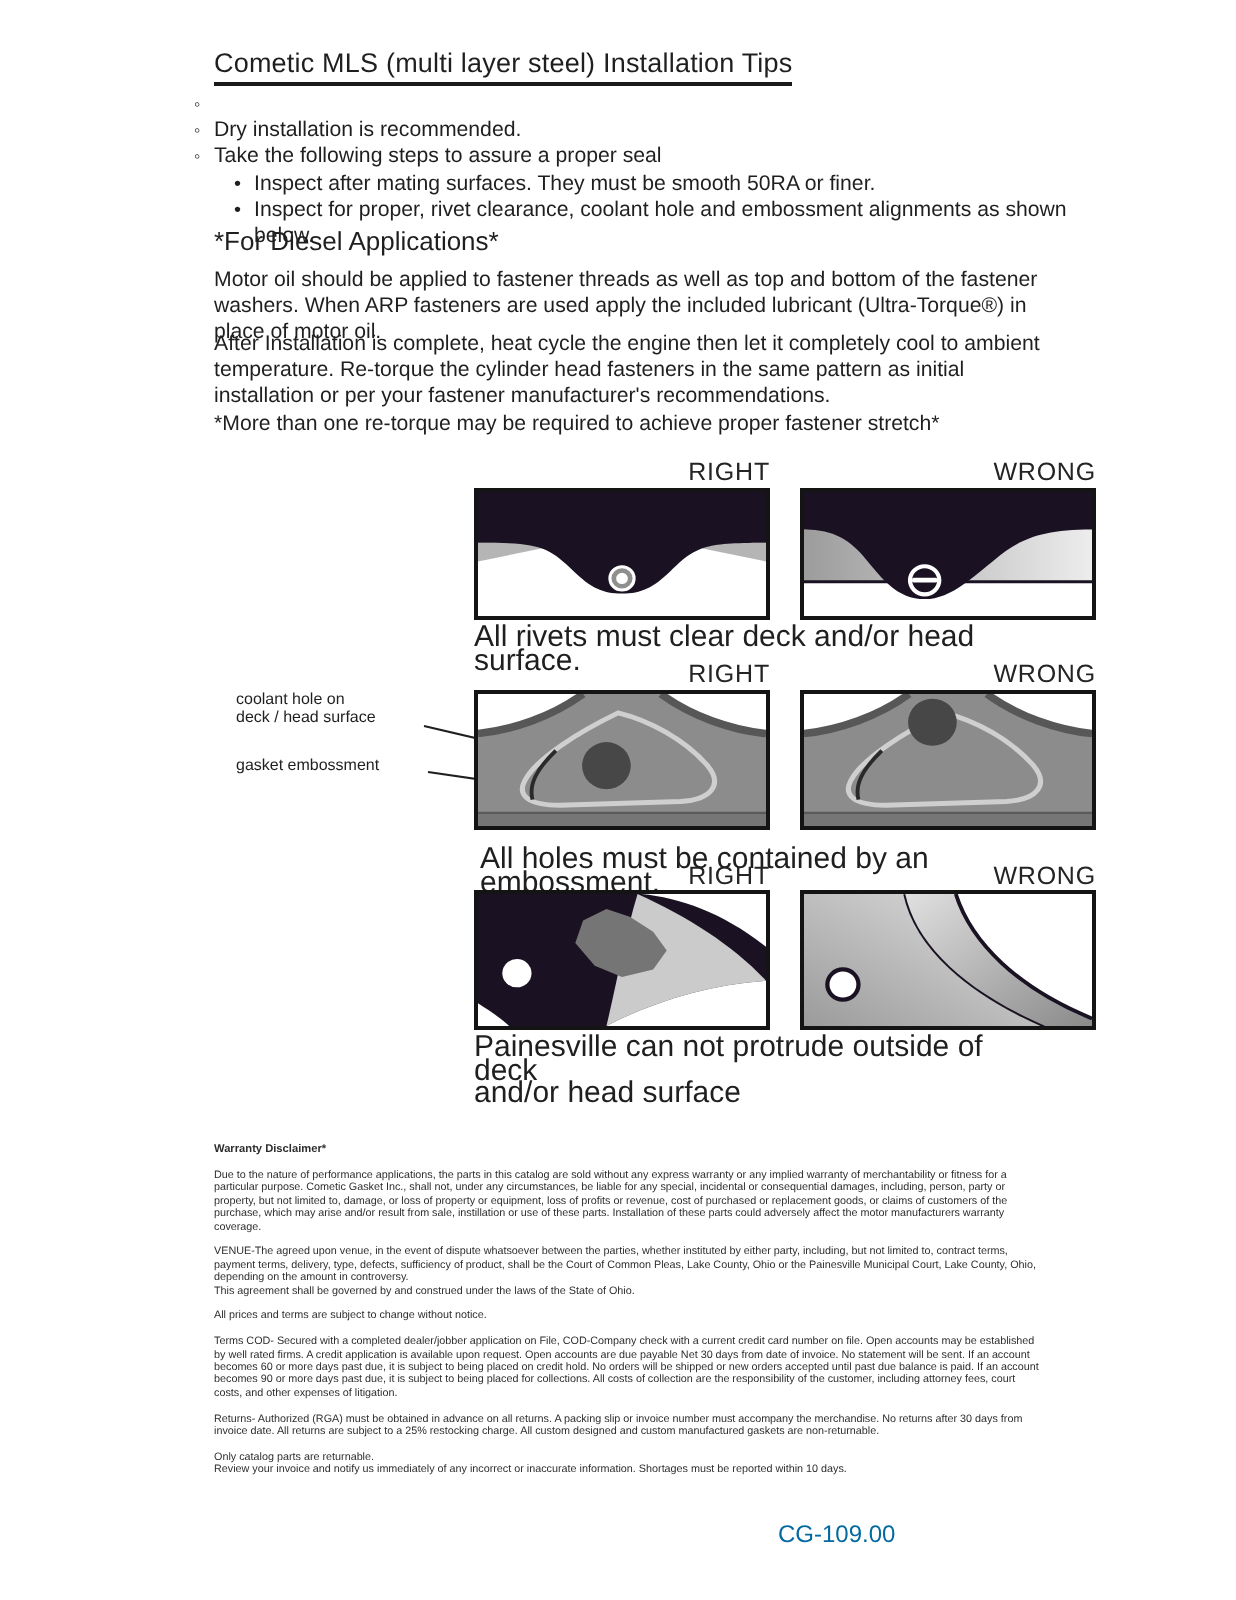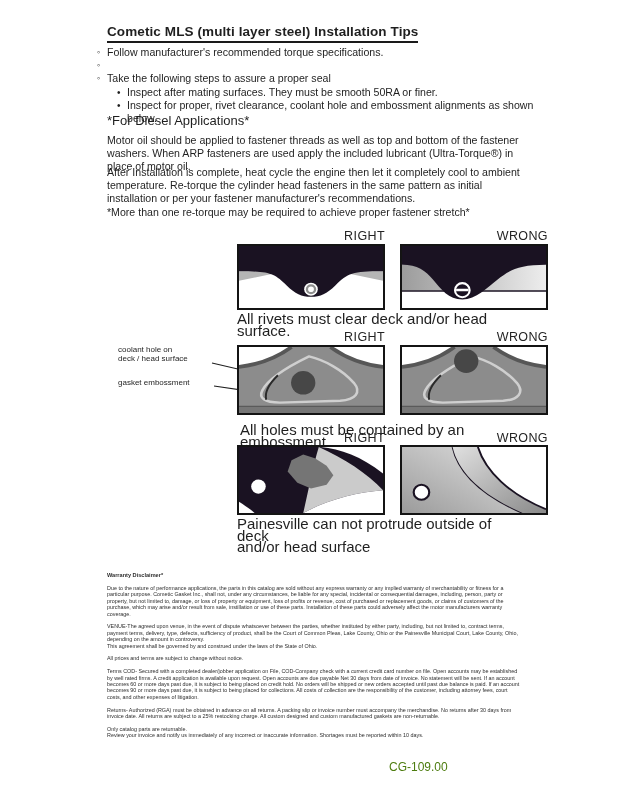--- a/index.html
+++ b/index.html
@@ -4,21 +4,21 @@
 <style>
   html,body{margin:0;padding:0;background:#e8e8e8;}
   #page{
     position:relative;width:618px;height:800px;background:#ffffff;
     font-family:"Liberation Sans","DejaVu Sans",sans-serif;color:#1f1f1f;
     overflow:hidden;margin:0 auto;
   }
   .abs{position:absolute;}
   
   #doc-title{
-    left:107px;top:24px;font-size:13.5px;font-weight:bold;
+    left:107px;top:24px;font-size:13.5px;font-weight:normal;
     border-bottom:2px solid #1a1a1a;padding-bottom:2px;letter-spacing:.1px;
   }
   
   #tips-list{left:97px;top:46px;width:440px;font-size:10.6px;line-height:13.2px;}
   .b-row{display:flex;}
   .b-marker{width:10px;flex:0 0 10px;font-size:9px;line-height:13.2px;}
   .sub{margin-left:20px;}
   .sub .b-marker{font-size:10px;}
   
   #diesel-heading{left:107px;top:113px;font-size:13px;font-weight:normal;}
@@ -29,36 +29,36 @@
   
   .dg-label{width:148px;text-align:right;font-size:12.5px;color:#242424;letter-spacing:.4px;}
   .dg-box{width:148px;border:2.5px solid #141414;background:#fff;box-sizing:border-box;}
   .dg-box svg{display:block;width:100%;height:100%;}
   .dg-caption{font-size:15px;line-height:11.5px;color:#1f1f1f;white-space:pre-line;}
   .annot{font-size:8px;line-height:8.6px;text-align:left;color:#1f1f1f;white-space:pre-line;}
   
   #legal{left:107px;top:572px;width:414px;font-size:5.4px;line-height:6.45px;color:#2e2e2e;}
   #legal .lg-head{font-weight:bold;margin:0 0 6.5px 0;font-size:5.6px;}
   #legal p{margin:0 0 6.2px 0;white-space:pre-line;}
-  #doc-code{left:389px;top:760px;font-size:12px;color:#4d7c0f;}
+  #doc-code{left:389px;top:760px;font-size:12px;color:#0369a1;}
 </style>
 </head>
 <body>
 
 <div id="page">
 
   <div class="abs" id="doc-title">Cometic MLS (multi layer steel) Installation Tips</div>
 
   <div class="abs" id="tips-list">
     <div class="b-row">
       <span class="b-marker">◦</span>
-      <span>Follow manufacturer's recommended torque specifications.</span>
     </div>
     <div class="b-row">
       <span class="b-marker">◦</span>
+      <span>Dry installation is recommended.</span>
     </div>
     <div class="b-row">
       <span class="b-marker">◦</span>
       <span>Take the following steps to assure a proper seal</span>
     </div>
     <div class="b-row sub">
       <span class="b-marker">•</span>
       <span>Inspect after mating surfaces.  They must be smooth 50RA or finer.</span>
     </div>
     <div class="b-row sub">

